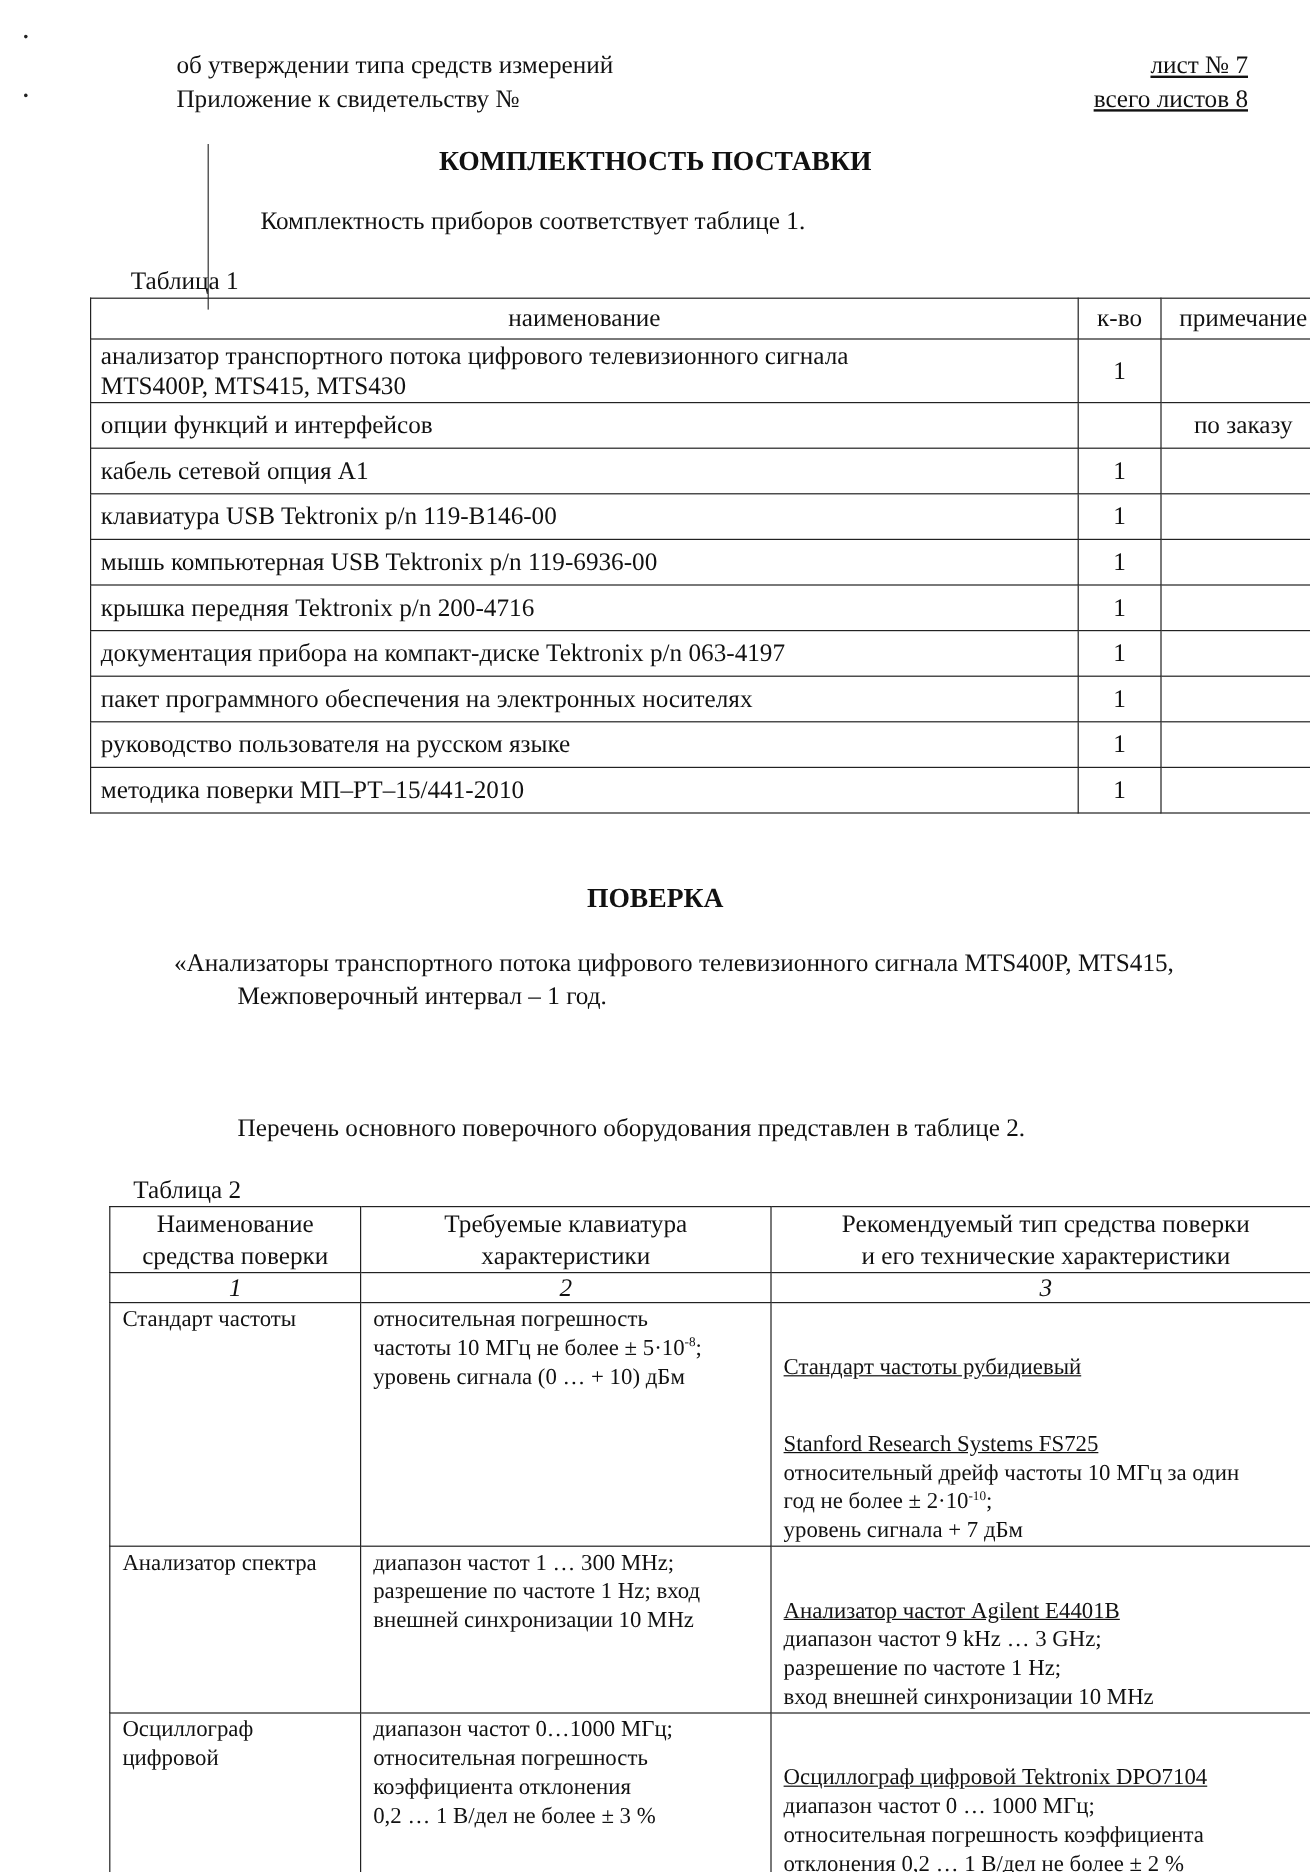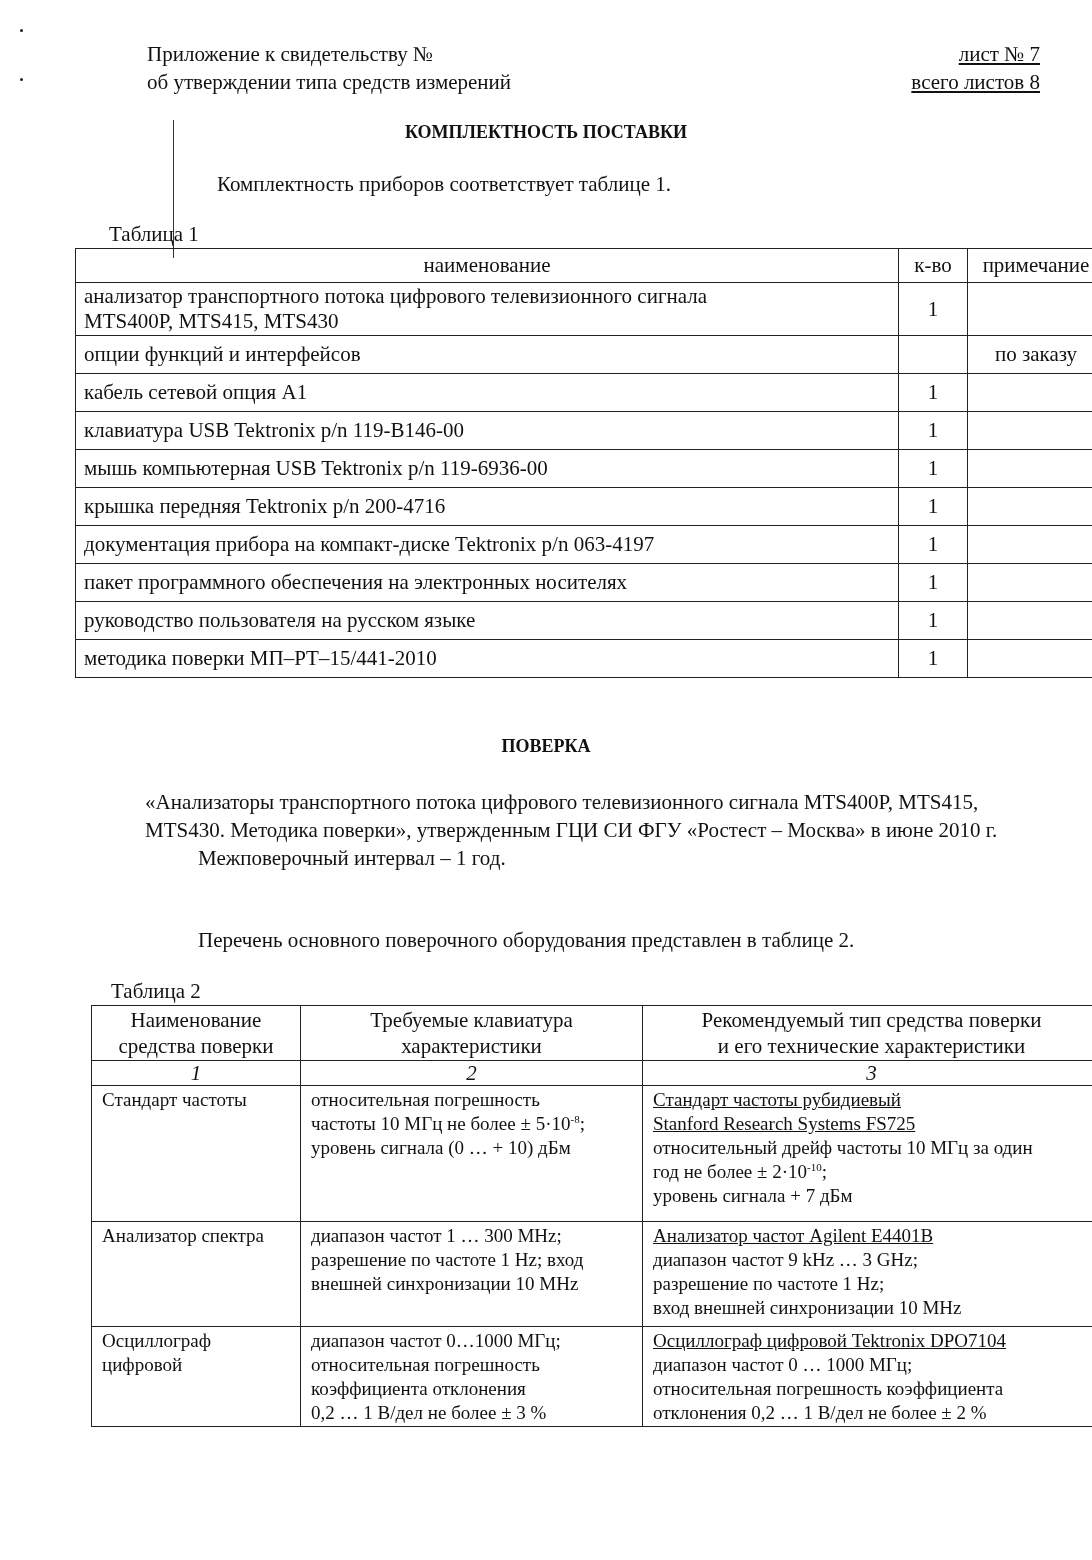--- a/index.html
+++ b/index.html
@@ -9,21 +9,21 @@
       color: #111111;
     }
     .abs { position: absolute; }
     .dot { position: absolute; width: 3px; height: 3px; background: #222; border-radius: 50%; }
     .margin-line { position: absolute; left: 173px; top: 120px; width: 1px; height: 138px; background: #333; }
 
     .hdr { font-size: 21px; line-height: 28px; }
     .hdr-left { left: 147px; top: 40px; }
     .hdr-right { right: 52px; top: 40px; text-align: right; text-decoration: underline; }
 
-    .section-title { font-weight: bold; font-size: 18px; text-align: center; width: 100%; left: 0; }
+    .section-title { font-weight: bold; font-size: 23px; text-align: center; width: 100%; left: 0; }
     .para { font-size: 21px; line-height: 28px; }
 
     table { border-collapse: collapse; position: absolute; }
 
     
     #t1 { left: 75px; top: 248px; width: 1030px; font-size: 21px; }
     #t1 td, #t1 th { border: 1.5px solid #222; padding: 0 8px; font-weight: normal; vertical-align: middle; }
     #t1 th { height: 33px; text-align: center; }
     #t1 td { height: 37px; line-height: 25px; }
     #t1 td.qty { text-align: center; width: 52px; }
@@ -31,34 +31,34 @@
     #t1 tr.tall td { height: 52px; }
 
     
     #t2 { left: 91px; top: 1005px; width: 1010px; font-size: 19px; }
     #t2 td, #t2 th { border: 1.5px solid #222; padding: 0 10px; vertical-align: top; font-weight: normal; }
     #t2 th { text-align: center; font-size: 21px; line-height: 26px; padding-top: 1px; padding-bottom: 1px; }
     #t2 tr.num td { text-align: center; font-style: italic; font-size: 21px; height: 24px; line-height: 24px; padding: 0; }
     #t2 td.c1 { width: 188px; line-height: 24px; padding-top: 2px; }
     #t2 td.c2 { width: 321px; line-height: 24px; padding-top: 2px; }
     #t2 td.c3 { line-height: 24px; padding-top: 2px; }
-    #t2 .u { text-decoration: underline; }
+    #t2 .u { text-decoration: underline; margin-top: 40px; }
     #t2 .line { display: block; white-space: nowrap; }
     sup { font-size: 11px; line-height: 0; vertical-align: super; }
   </style>
 </head>
 <body>
 
 <div class="dot" style="left:20px;top:29px;"></div>
 <div class="dot" style="left:20px;top:78px;"></div>
 <div class="margin-line"></div>
 
 <div class="abs hdr hdr-left">
+  <div>об утверждении типа средств измерений</div>
   <div>Приложение к свидетельству №</div>
-  <div>об утверждении типа средств измерений</div>
 </div>
 <div class="abs hdr hdr-right">
   <div>лист № 7</div>
   <div>всего листов 8</div>
 </div>
 
 <div class="abs section-title" style="top:122px;">КОМПЛЕКТНОСТЬ ПОСТАВКИ</div>
 <div class="abs para" style="left:217px;top:170px;">Комплектность приборов соответствует таблице 1.</div>
 <div class="abs para" style="left:93px;top:220px;margin-left:16px;">Таблица 1</div>
 
@@ -124,21 +124,20 @@
       <td class="qty">1</td>
       <td class="note"></td>
     </tr>
   </tbody>
 </table>
 
 <div class="abs section-title" style="top:736px;">ПОВЕРКА</div>
 
 <div class="abs para" style="left:145px;top:788px;width:932px;">
   <div style="white-space:nowrap;">«Анализаторы транспортного потока цифрового телевизионного сигнала MTS400P, MTS415,</div>
-  <div style="white-space:nowrap;">MTS430. Методика поверки», утвержденным  ГЦИ СИ ФГУ «Ростест – Москва» в июне 2010 г.</div>
   <div style="padding-left:53px;">Межповерочный интервал – 1 год.</div>
 </div>
 
 <div class="abs para" style="left:198px;top:926px;">Перечень основного поверочного оборудования представлен в таблице 2.</div>
 <div class="abs para" style="left:111px;top:977px;">Таблица 2</div>
 
 <table id="t2">
   <thead>
     <tr>
       <th>

